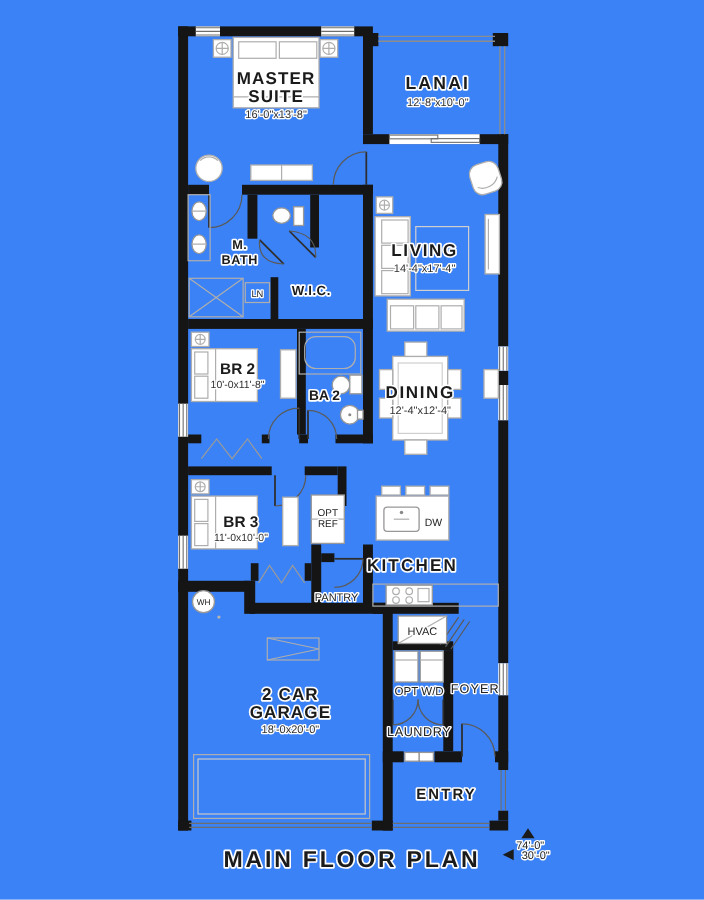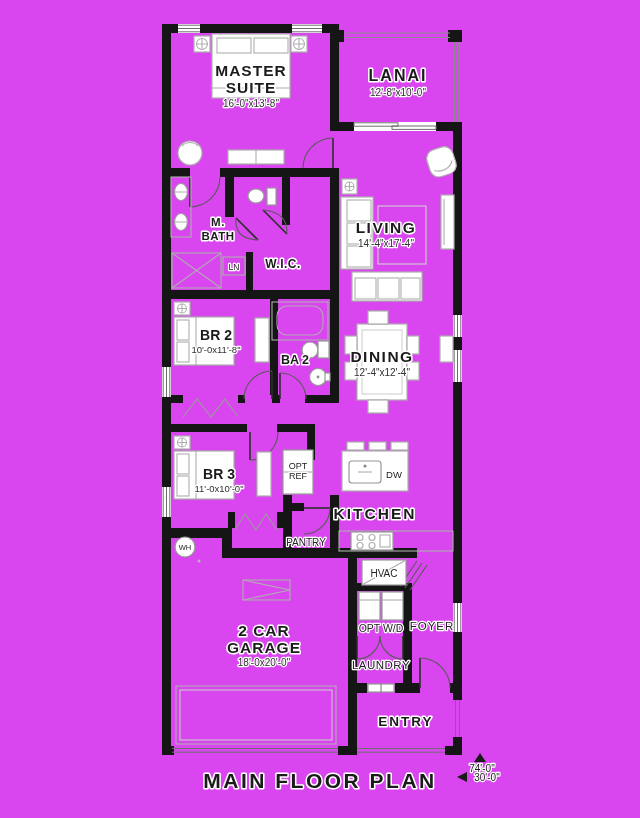--- a/index.html
+++ b/index.html
@@ -1,16 +1,16 @@
 <!DOCTYPE html>
 <html><head>
 <meta charset="utf-8">
 <style>
   html,body{margin:0;padding:0;background:#ffffff;}
-  .page{width:640px;height:818px;background:#d946ef;position:relative;overflow:hidden;
+  .page{width:640px;height:818px;background:#3b82f6;position:relative;overflow:hidden;
         font-family:"Liberation Sans",sans-serif;}
   svg{display:block;}
   .wall{fill:#151515;}
   .thinwall{stroke:#8d8d8d;stroke-width:1.2;fill:none;}
   .winline{stroke:#6e6e6e;stroke-width:1;fill:none;}
   .door{stroke:#5a5a5a;stroke-width:1.1;fill:none;}
   .leaf{stroke:#2e2e2e;stroke-width:1.6;fill:none;}
   .furn{stroke:#aeaeae;stroke-width:1.2;fill:#ffffff;}
   .furnl{stroke:#aeaeae;stroke-width:1.1;fill:none;}
   .fix{stroke:#989898;stroke-width:1.2;fill:#ffffff;}

